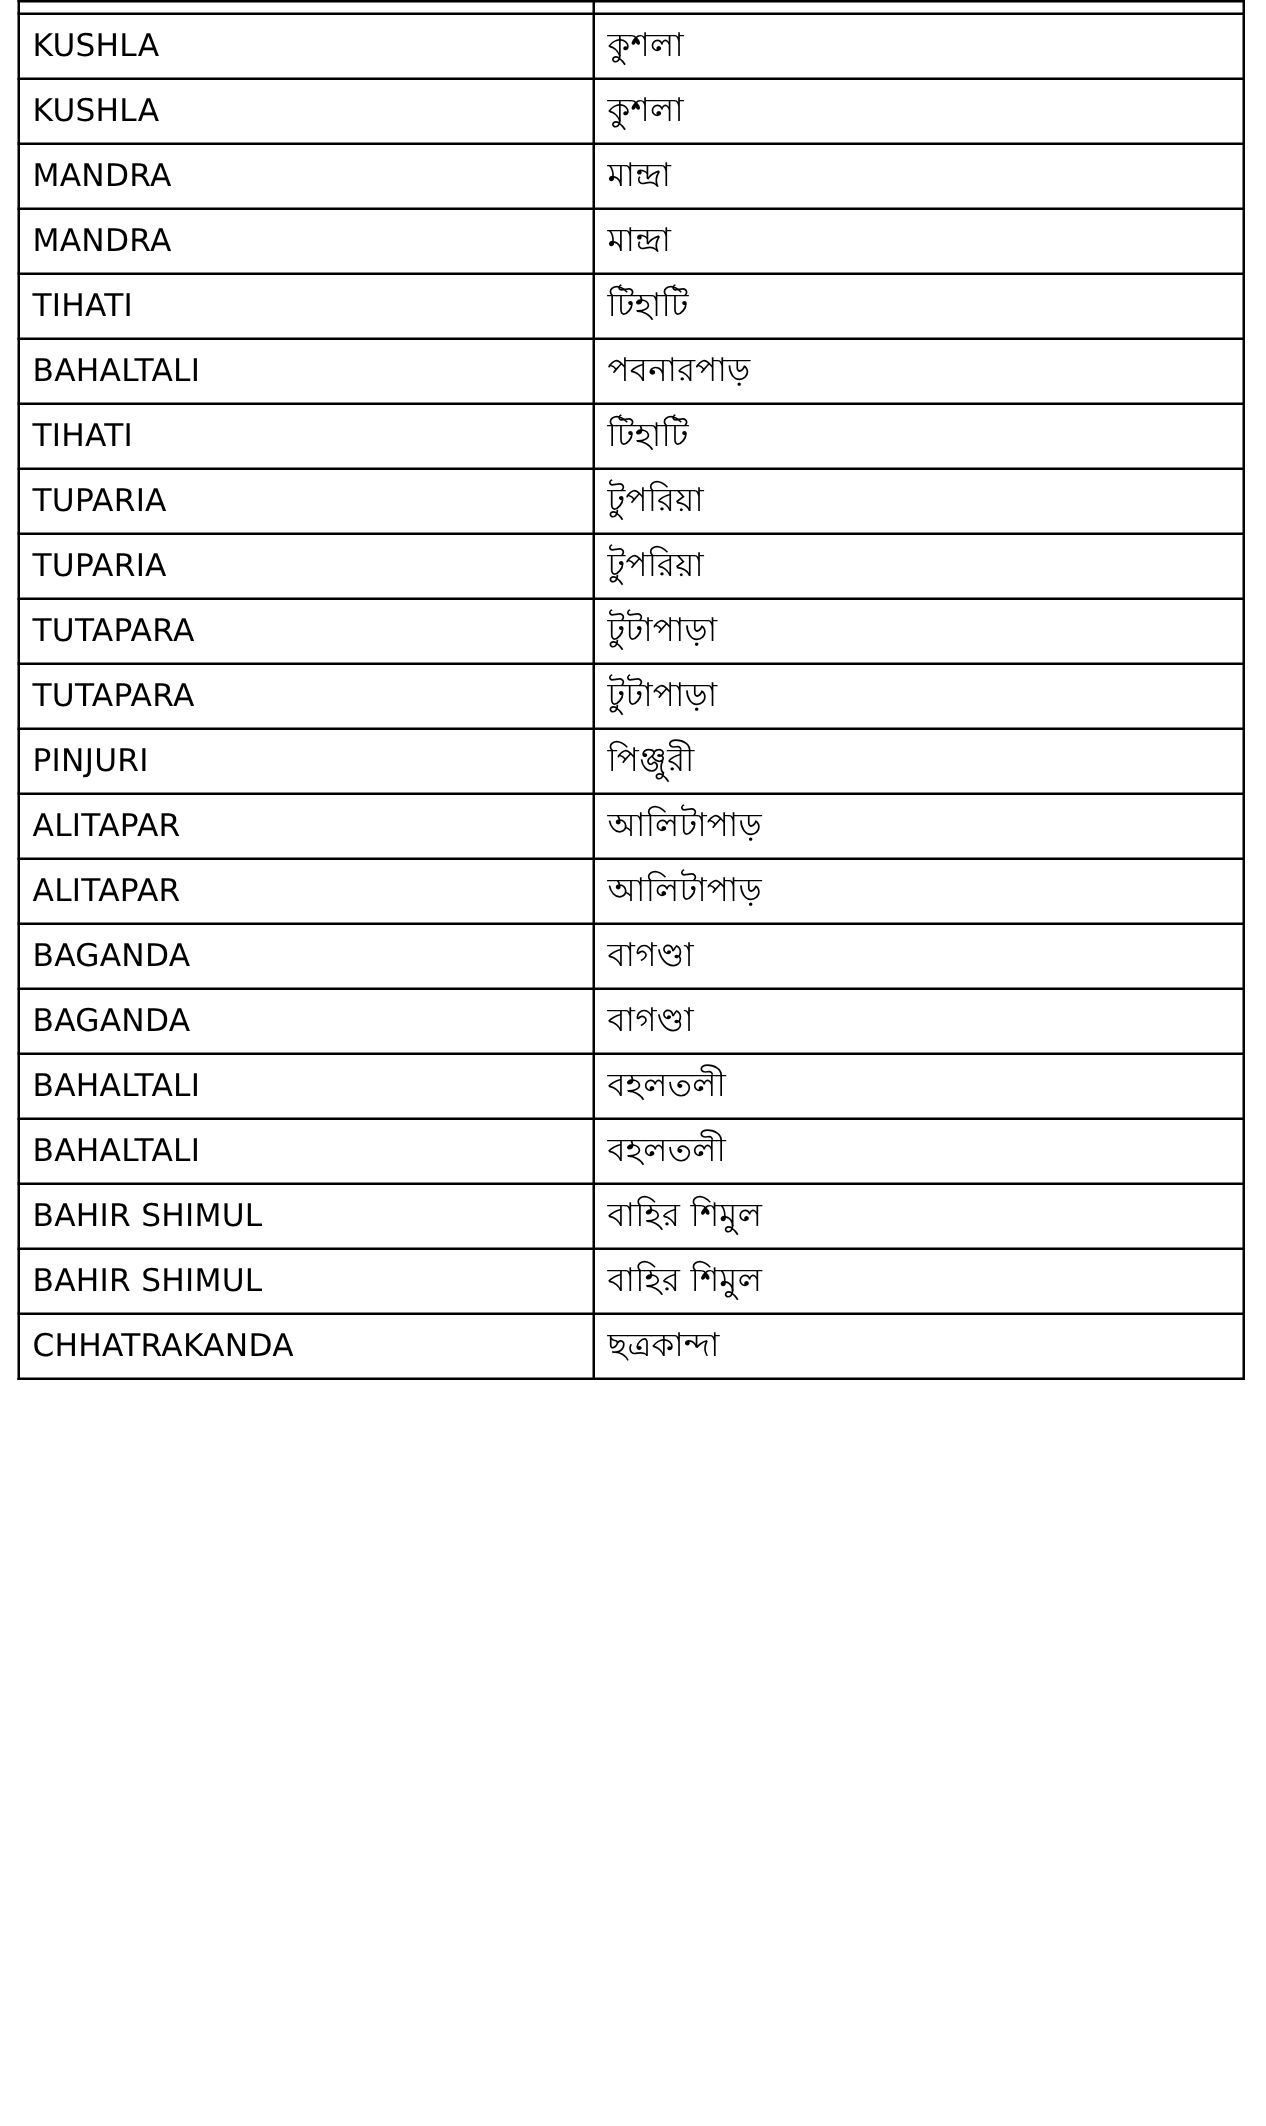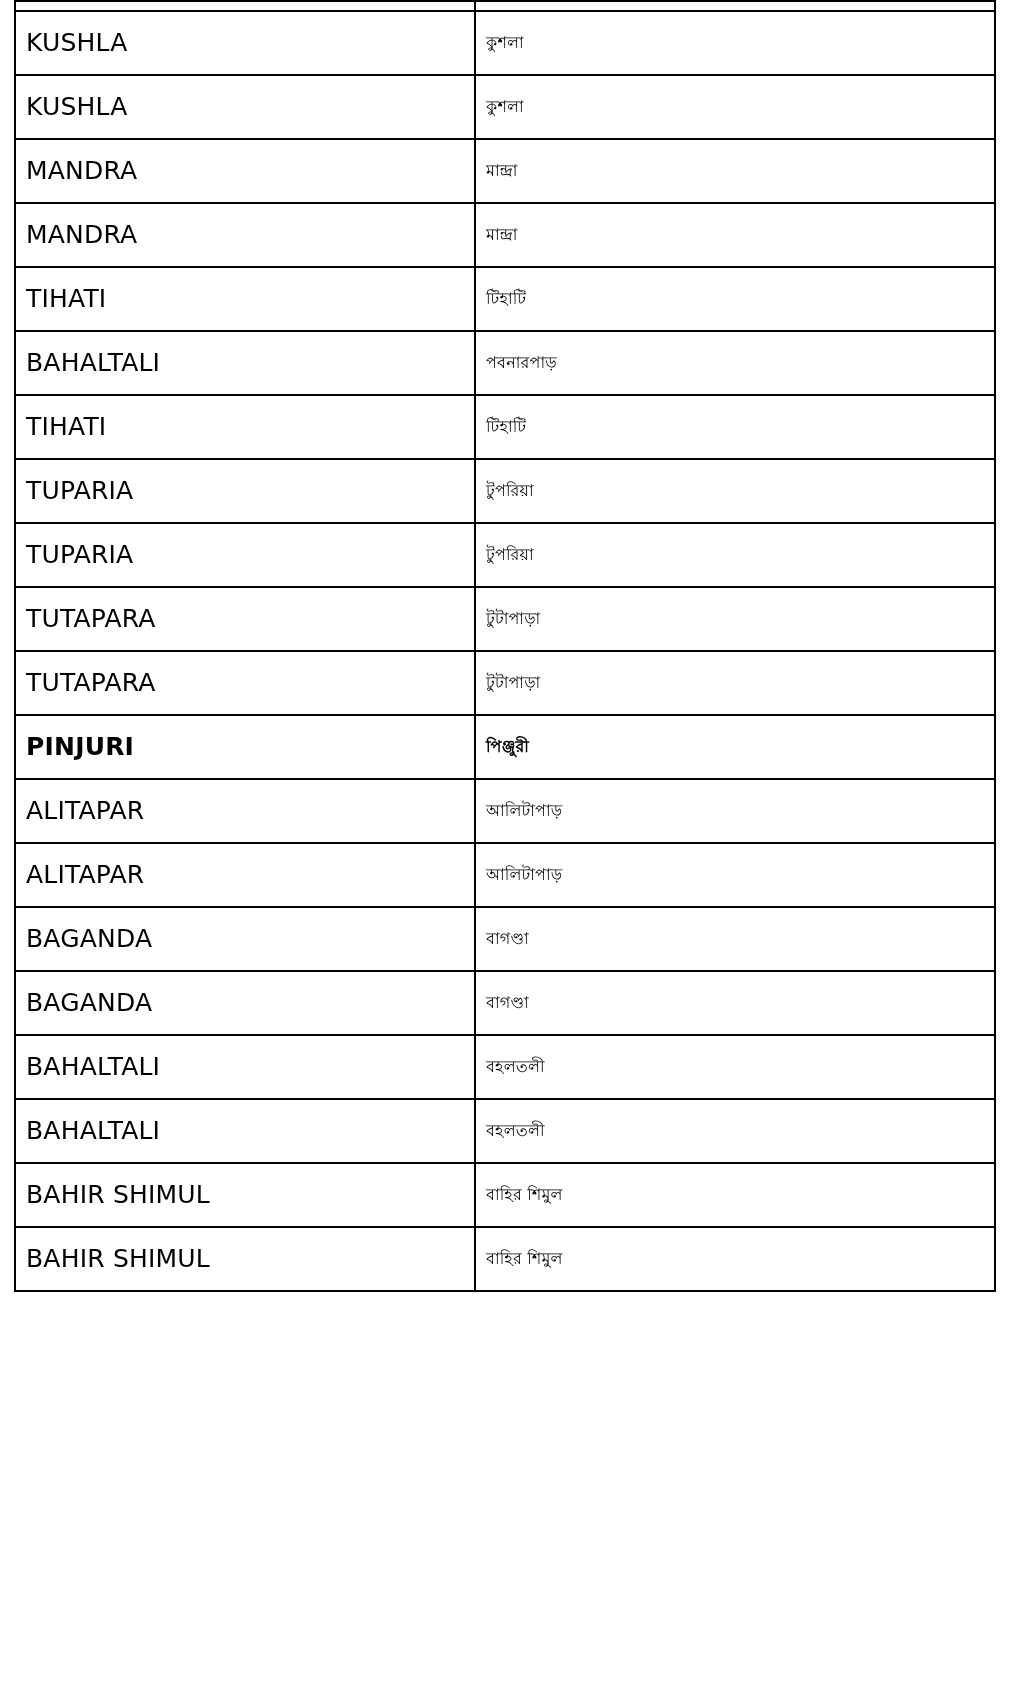--- a/index.html
+++ b/index.html
@@ -23,37 +23,37 @@
   }
   table.name-table {
     border-collapse: collapse;
     width: 980px;
     margin-left: 14px;
     table-layout: fixed;
   }
   table.name-table col.c1 { width: 460px; }
   table.name-table col.c2 { width: 520px; }
   table.name-table tr {
-    height: 64px;
+    height: 52px;
   }
   table.name-table td {
     border: 2px solid #000000;
     padding: 0 0 0 10px;
     vertical-align: middle;
     font-size: 25px;
     line-height: 1.1;
     letter-spacing: 0.2px;
     white-space: nowrap;
     overflow: hidden;
   }
   table.name-table td.bn {
-    font-size: 16px;
+    font-size: 26px;
   }
   table.name-table tr.bold td {
-    font-weight: bold;
+    font-weight: normal;
   }
   
   table.name-table tr.clipped {
     height: 8px;
   }
   table.name-table tr.clipped td {
     font-size: 24px;
     padding-bottom: 0;
     height: 8px;
     line-height: 0.3;
@@ -147,15 +147,19 @@
           <td class="bn">বহলতলী</td>
         </tr>
         <tr>
           <td>BAHIR SHIMUL</td>
           <td class="bn">বাহির শিমুল</td>
         </tr>
         <tr>
           <td>BAHIR SHIMUL</td>
           <td class="bn">বাহির শিমুল</td>
         </tr>
+        <tr>
+          <td>CHHATRAKANDA</td>
+          <td class="bn">ছত্রকান্দা</td>
+        </tr>
       </tbody>
   </table>
 </div>
 
 </body></html>

